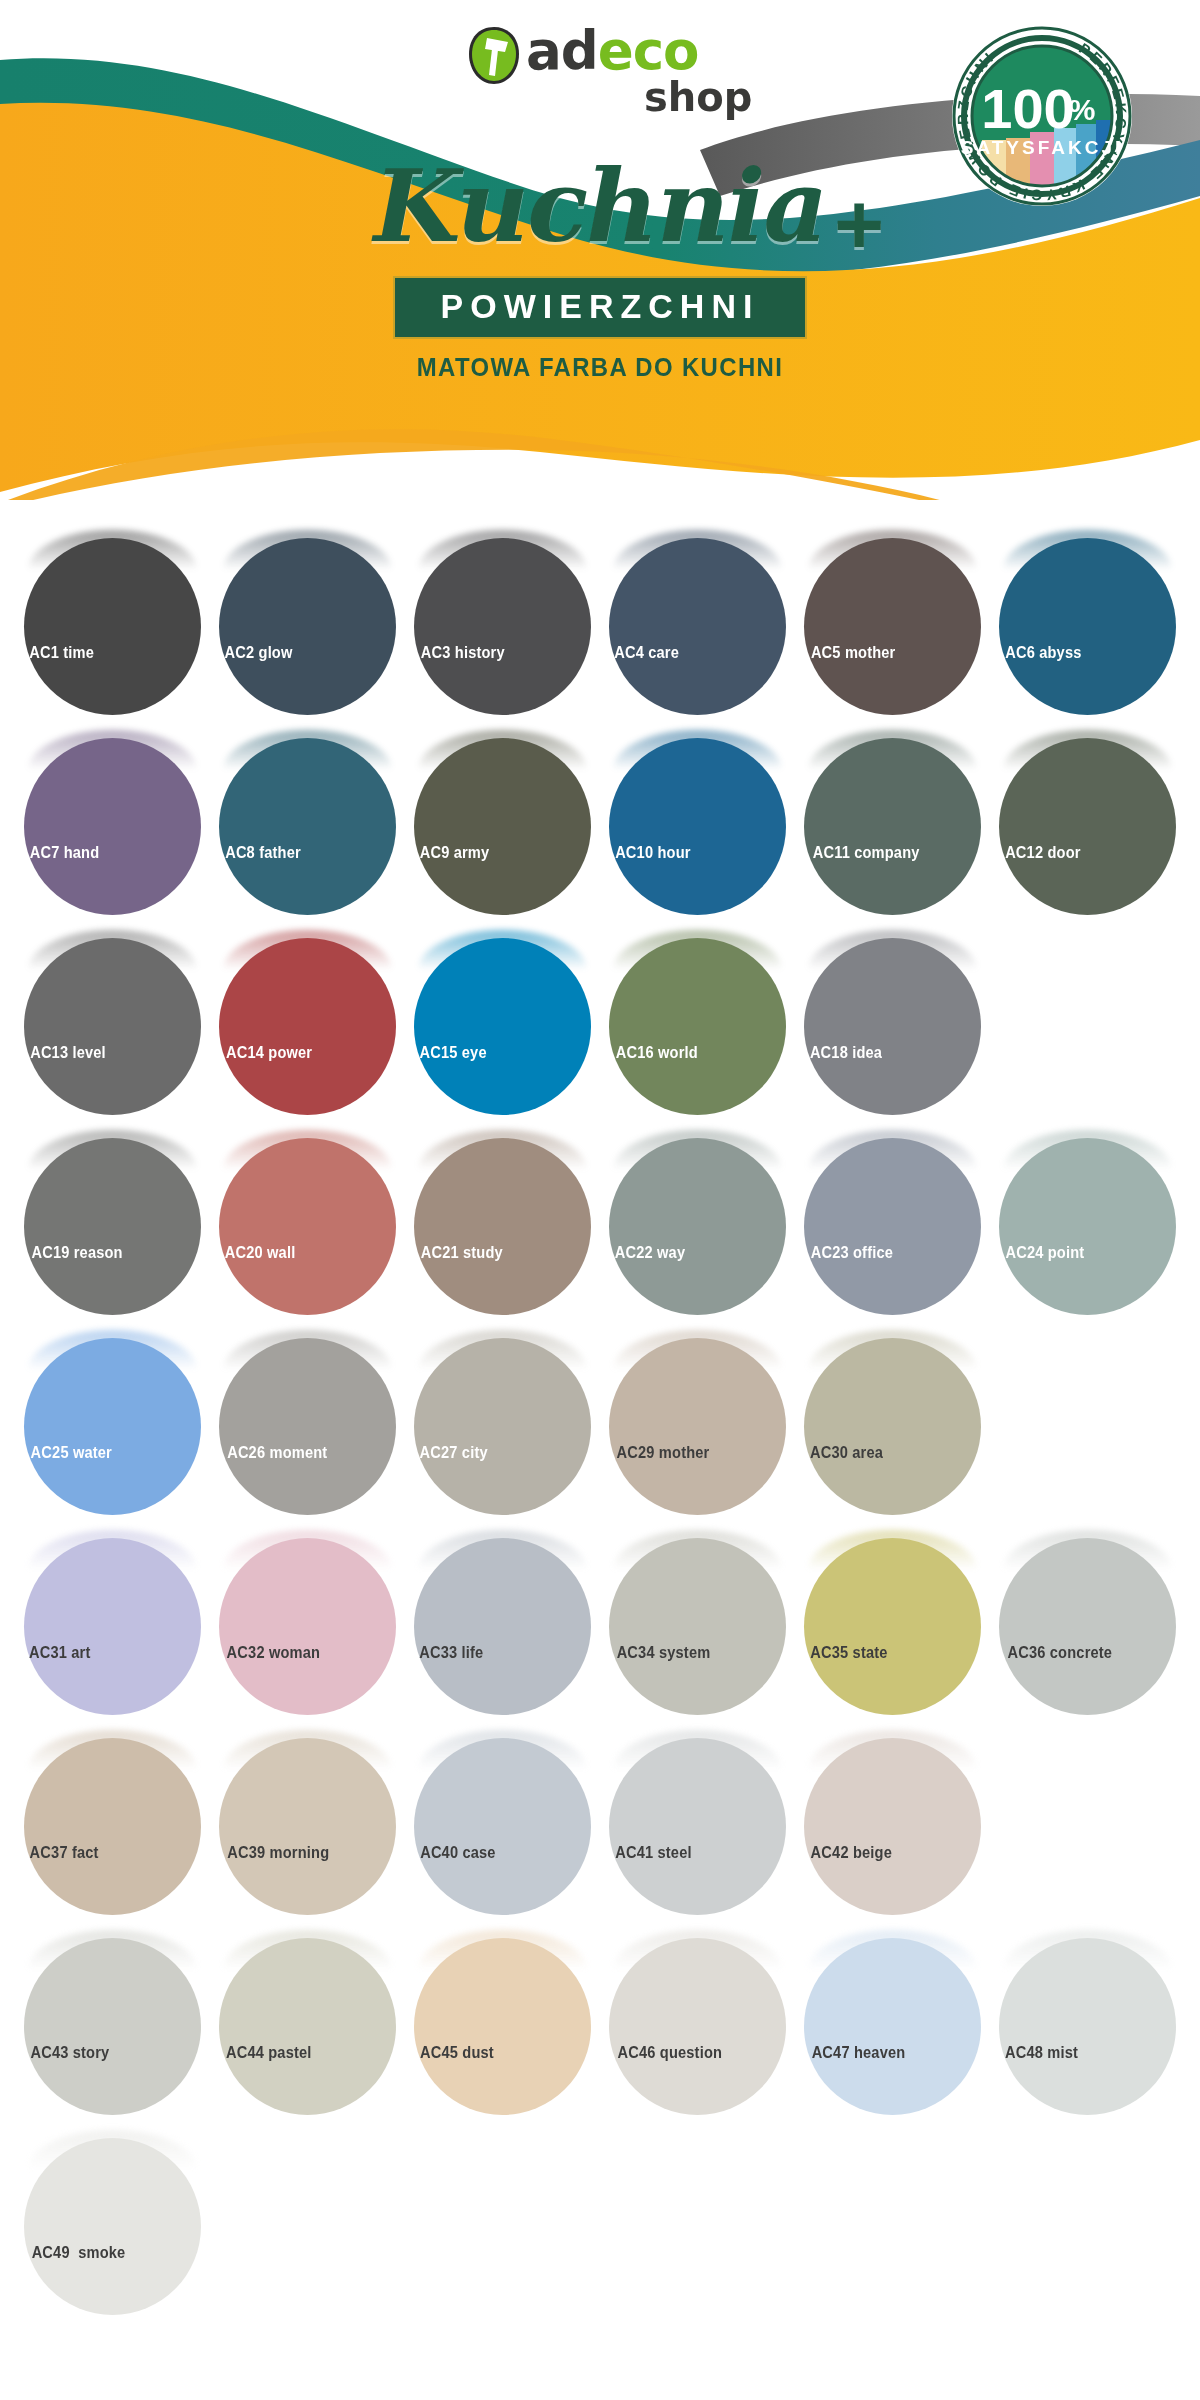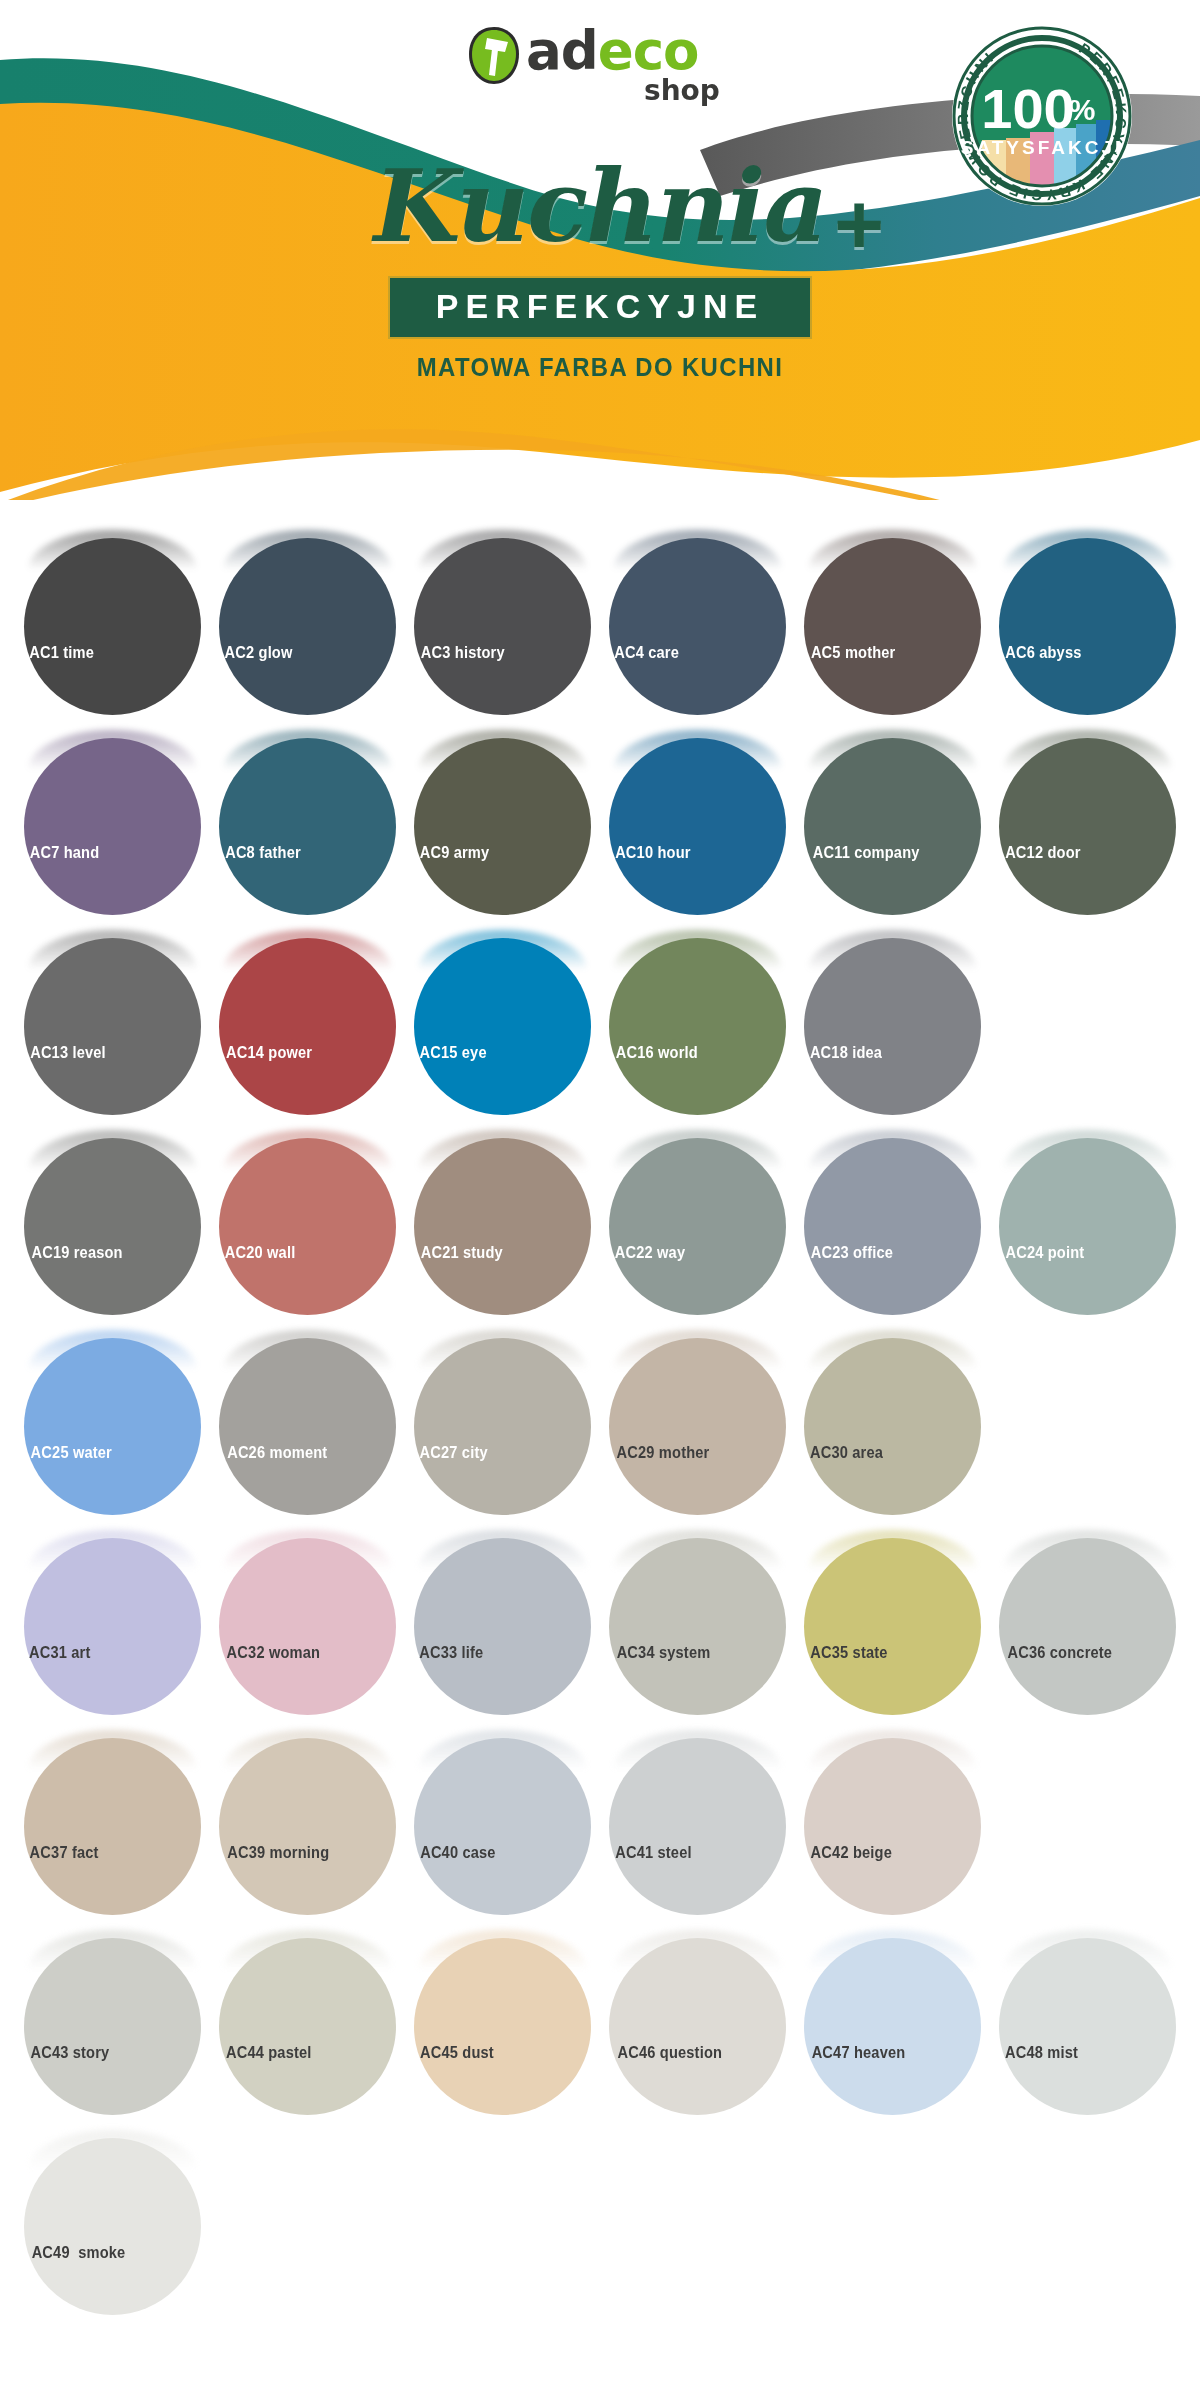--- a/index.html
+++ b/index.html
@@ -35,21 +35,21 @@
   #brand-word{
     position:absolute;left:58px;top:2px;
     font-size:53px;font-weight:bold;letter-spacing:-1px;
     line-height:53px;
     font-family:"DejaVu Sans", sans-serif;
   }
   .w-dark{color:#3a3a38;}
   .w-green{color:#77bc1f;}
   #brand-shop{
     position:absolute;left:176px;top:52px;
-    font-size:28px;font-weight:bold;color:#3a3a38;
+    font-size:40px;font-weight:bold;color:#3a3a38;
     font-family:"DejaVu Sans", sans-serif;
   }
 
   
   #seal{
     position:absolute;
     right:62px; top:20px;
     width:192px;height:192px;
     z-index:7;
   }
@@ -234,21 +234,21 @@
     <text x="96" y="134" text-anchor="middle" font-family="Liberation Sans, sans-serif" font-size="19" font-weight="bold" letter-spacing="3" fill="#ffffff">SATYSFAKCJI</text>
   </svg>
 
   <div id="title-group">
     <div id="title-script">
       <span>Kuchnia</span>
       <span id="title-plus">+</span>
     </div>
     <div>
       <div id="title-box">
-        <span id="title-box-label">PERFEKCYJNE</span>
+        <span id="title-box-label">POWIERZCHNI</span>
       </div>
     </div>
     <div id="title-sub">MATOWA FARBA DO KUCHNI</div>
   </div>
 </div>
 
 <div id="palette">
     <div class="swatch-row">
       <div class="swatch">
         <div class="swatch-arc" style="background: linear-gradient(rgb(71, 71, 71), rgba(255, 255, 255, 0));"></div>

